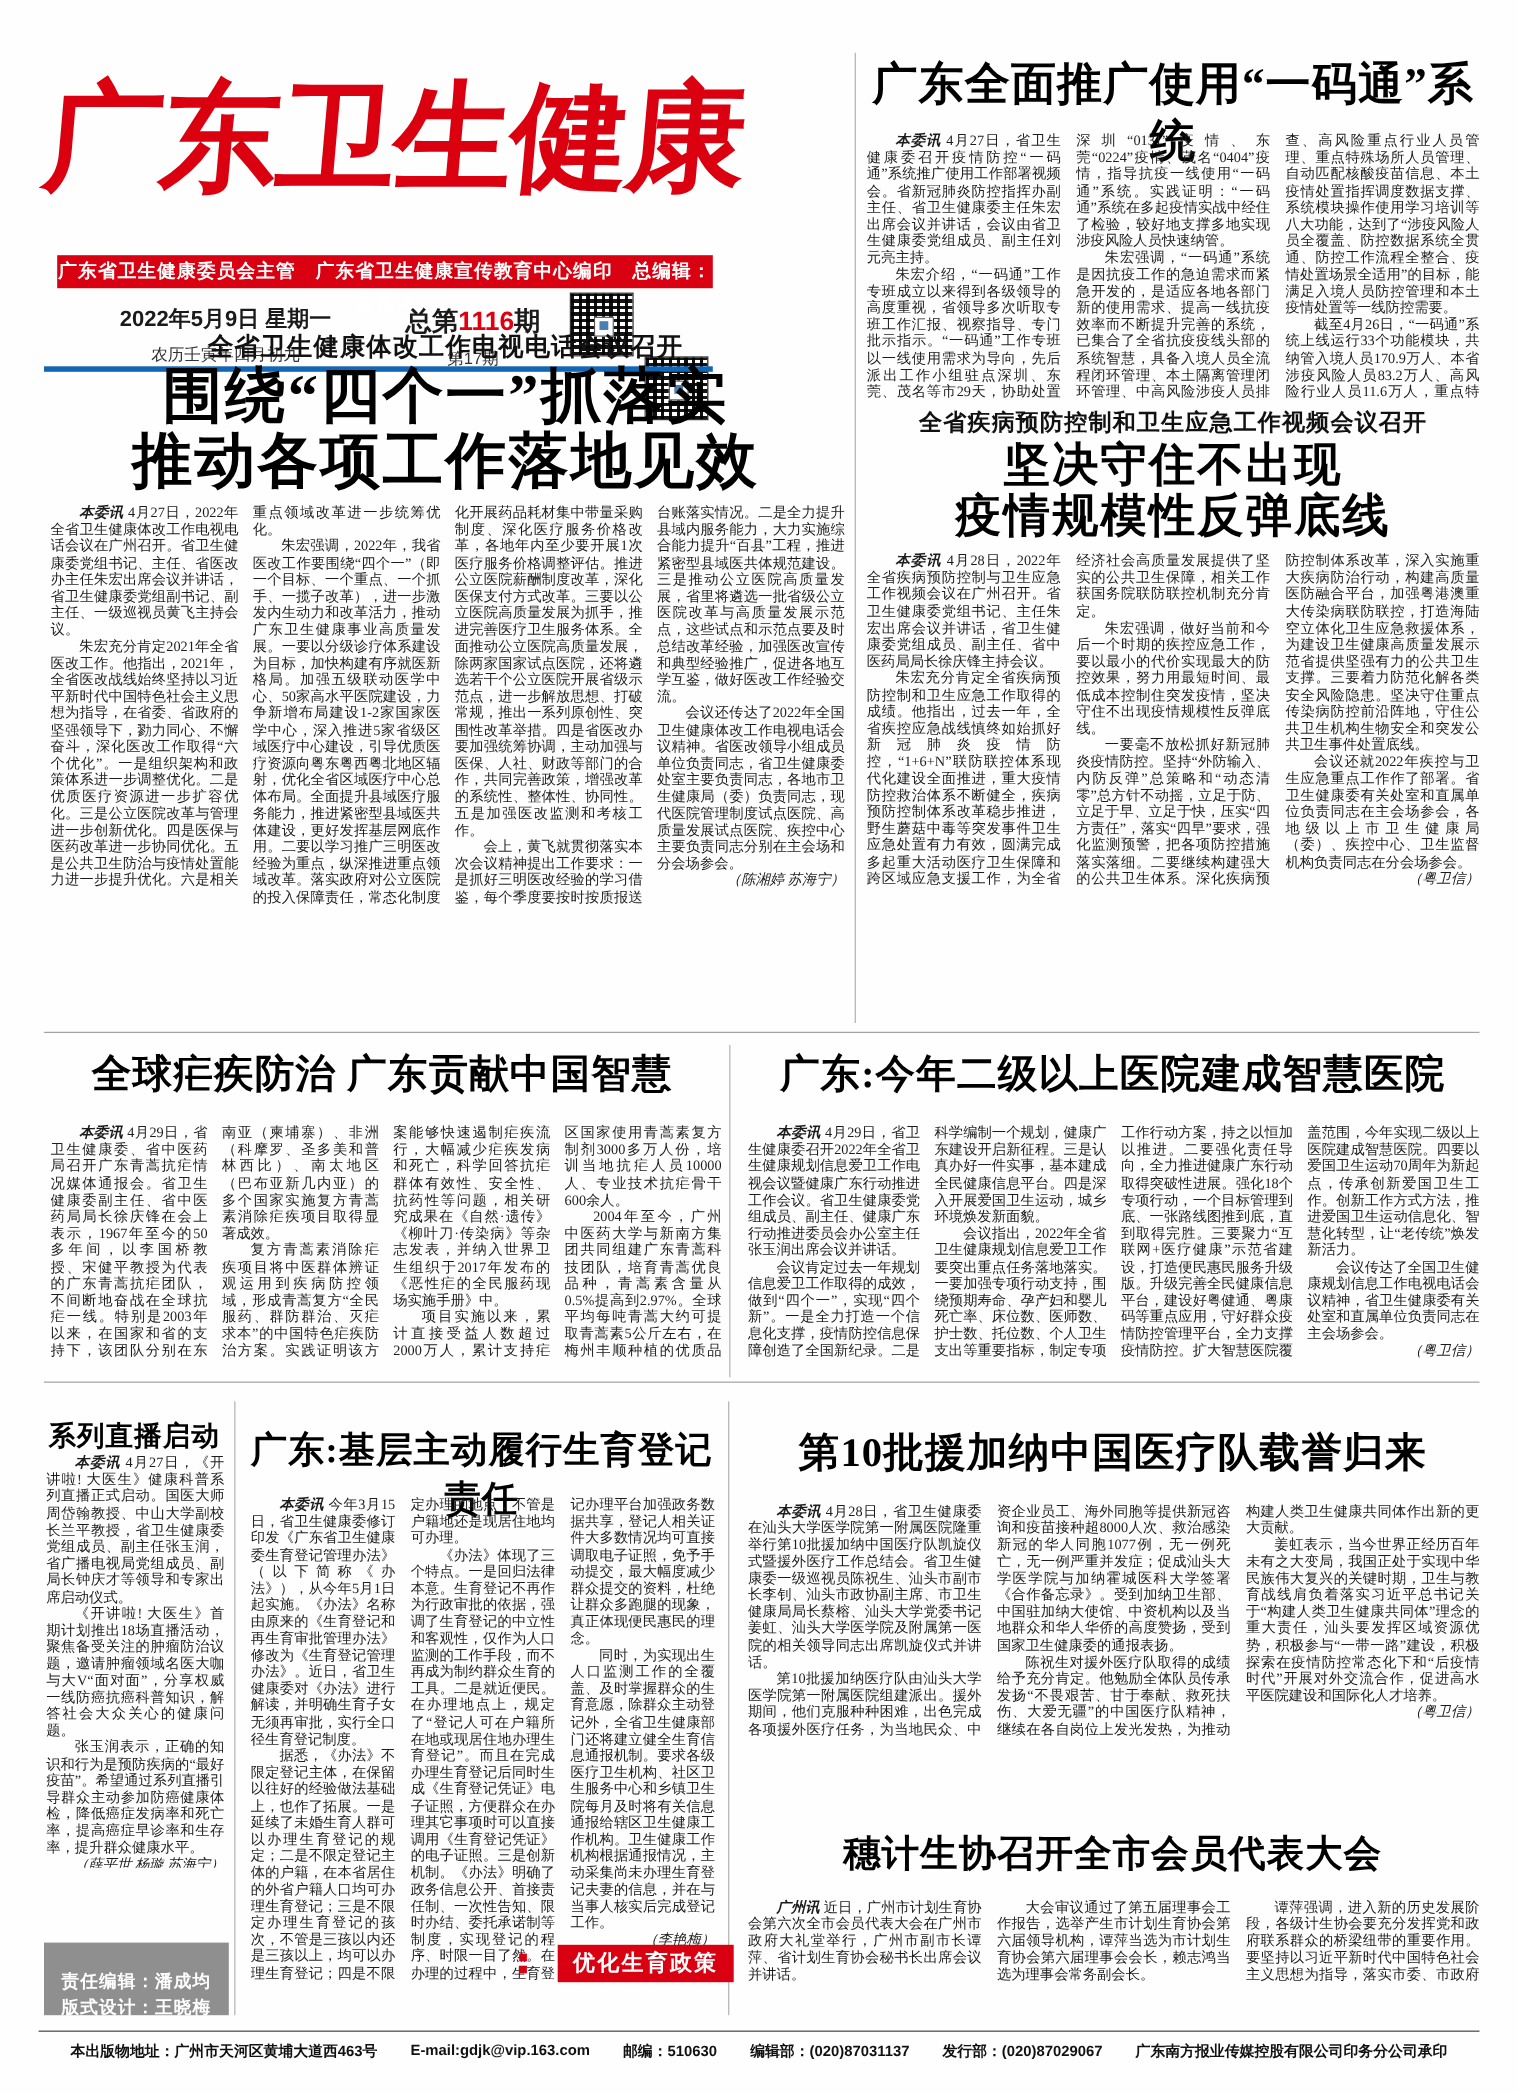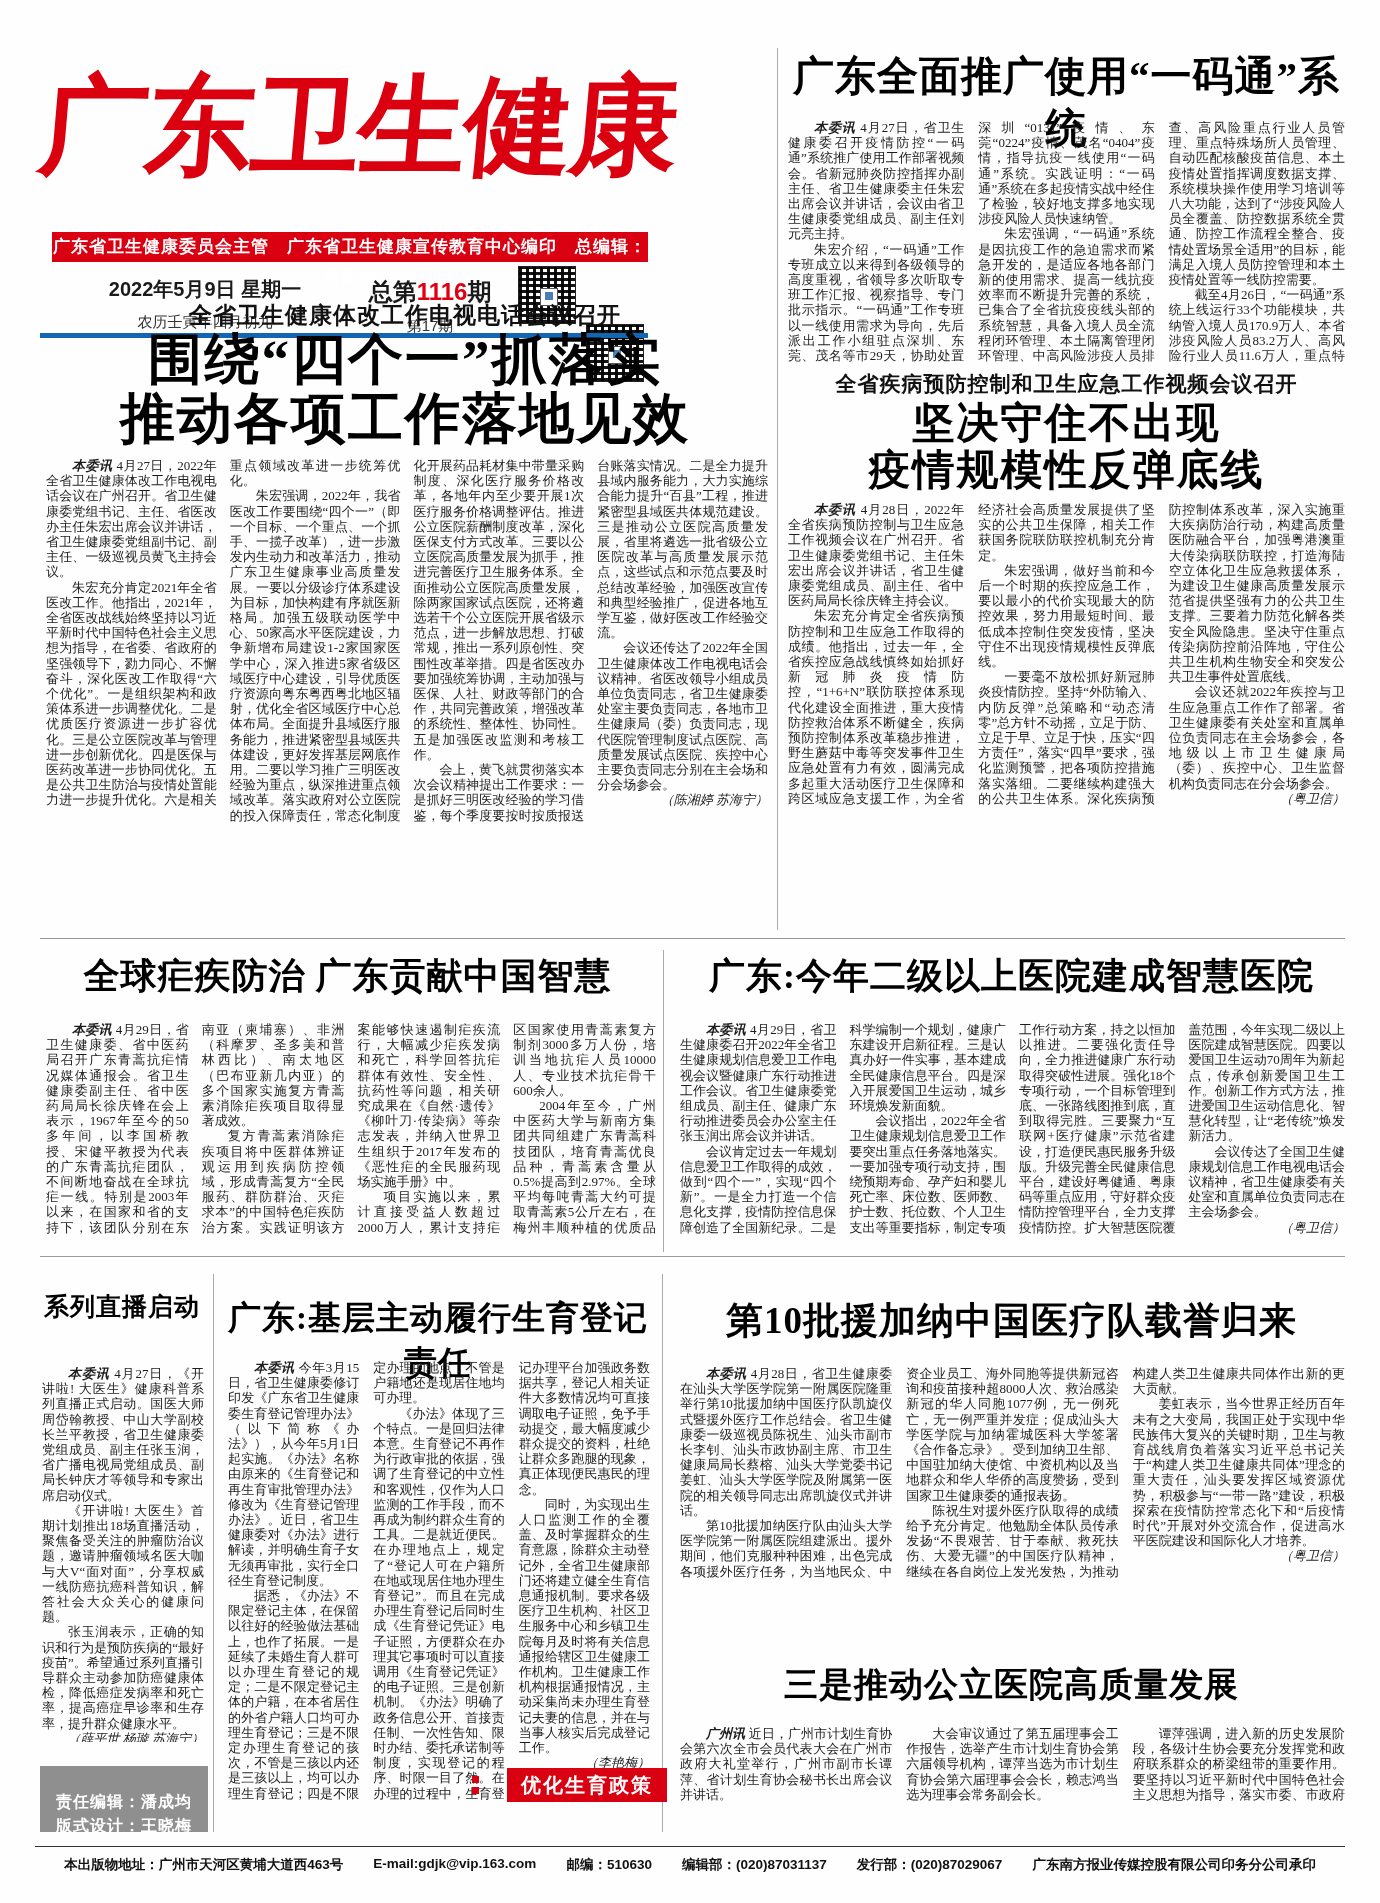--- a/index.html
+++ b/index.html
@@ -139,21 +139,21 @@
       <p><b>本委讯  </b>4月29日，省卫生健康委召开2022年全省卫生健康规划信息爱卫工作电视会议暨健康广东行动推进工作会议。省卫生健康委党组成员、副主任、健康广东行动推进委员会办公室主任张玉润出席会议并讲话。</p>
       <p>会议肯定过去一年规划信息爱卫工作取得的成效，做到“四个一”，实现“四个新”。一是全力打造一个信息化支撑，疫情防控信息保障创造了全国新纪录。二是科学编制一个规划，健康广东建设开启新征程。三是认真办好一件实事，基本建成全民健康信息平台。四是深入开展爱国卫生运动，城乡环境焕发新面貌。</p>
       <p>会议指出，2022年全省卫生健康规划信息爱卫工作要突出重点任务落地落实。一要加强专项行动支持，围绕预期寿命、孕产妇和婴儿死亡率、床位数、医师数、护士数、托位数、个人卫生支出等重要指标，制定专项工作行动方案，持之以恒加以推进。二要强化责任导向，全力推进健康广东行动取得突破性进展。强化18个专项行动，一个目标管理到底、一张路线图推到底，直到取得完胜。三要聚力“互联网+医疗健康”示范省建设，打造便民惠民服务升级版。升级完善全民健康信息平台，建设好粤健通、粤康码等重点应用，守好群众疫情防控管理平台，全力支撑疫情防控。扩大智慧医院覆盖范围，今年实现二级以上医院建成智慧医院。四要以爱国卫生运动70周年为新起点，传承创新爱国卫生工作。创新工作方式方法，推进爱国卫生运动信息化、智慧化转型，让“老传统”焕发新活力。</p>
       <p>会议传达了全国卫生健康规划信息工作电视电话会议精神，省卫生健康委有关处室和直属单位负责同志在主会场参会。</p>
       <p class="byline">（粤卫信）</p>
     </div>
 
   <h3 class="abs hl" style="left:36px;top:1288px;width:172px;font-size:25px;line-height:38px;">
       <span style="display:block">系列直播启动</span>
     </h3>
-  <div class="abs art-body" style="left:42px;top:1366px;width:162px;height:376px;">
+  <div class="abs art-body" style="left:42px;top:1322px;width:162px;height:376px;">
       <p><b>本委讯  </b>4月27日，《开讲啦! 大医生》健康科普系列直播正式启动。国医大师周岱翰教授、中山大学副校长兰平教授，省卫生健康委党组成员、副主任张玉润，省广播电视局党组成员、副局长钟庆才等领导和专家出席启动仪式。</p>
       <p>《开讲啦! 大医生》首期计划推出18场直播活动，聚焦备受关注的肿瘤防治议题，邀请肿瘤领域名医大咖与大V“面对面”，分享权威一线防癌抗癌科普知识，解答社会大众关心的健康问题。</p>
       <p>张玉润表示，正确的知识和行为是预防疾病的“最好疫苗”。希望通过系列直播引导群众主动参加防癌健康体检，降低癌症发病率和死亡率，提高癌症早诊率和生存率，提升群众健康水平。</p>
       <p class="byline">（薛平世  杨璇  苏海宁）</p>
     </div>
   <div class="abs editors" style="left:40px;top:1766px;width:168px;height:66px;">
     <div>责任编辑：潘成均</div>
     <div>版式设计：王晓梅</div>
   </div>
 
@@ -175,21 +175,21 @@
 
   <h2 class="abs hl" style="left:678px;top:1296px;width:667px;font-size:37px;">第10批援加纳中国医疗队载誉归来</h2>
   <div class="abs art-body cols-3" style="left:680px;top:1366px;width:665px;height:268px;">
       <p><b>本委讯  </b>4月28日，省卫生健康委在汕头大学医学院第一附属医院隆重举行第10批援加纳中国医疗队凯旋仪式暨援外医疗工作总结会。省卫生健康委一级巡视员陈祝生、汕头市副市长李钊、汕头市政协副主席、市卫生健康局局长蔡榕、汕头大学党委书记姜虹、汕头大学医学院及附属第一医院的相关领导同志出席凯旋仪式并讲话。</p>
       <p>第10批援加纳医疗队由汕头大学医学院第一附属医院组建派出。援外期间，他们克服种种困难，出色完成各项援外医疗任务，为当地民众、中资企业员工、海外同胞等提供新冠咨询和疫苗接种超8000人次、救治感染新冠的华人同胞1077例，无一例死亡，无一例严重并发症；促成汕头大学医学院与加纳霍城医科大学签署《合作备忘录》。受到加纳卫生部、中国驻加纳大使馆、中资机构以及当地群众和华人华侨的高度赞扬，受到国家卫生健康委的通报表扬。</p>
       <p>陈祝生对援外医疗队取得的成绩给予充分肯定。他勉励全体队员传承发扬“不畏艰苦、甘于奉献、救死扶伤、大爱无疆”的中国医疗队精神，继续在各自岗位上发光发热，为推动构建人类卫生健康共同体作出新的更大贡献。</p>
       <p>姜虹表示，当今世界正经历百年未有之大变局，我国正处于实现中华民族伟大复兴的关键时期，卫生与教育战线肩负着落实习近平总书记关于“构建人类卫生健康共同体”理念的重大责任，汕头要发挥区域资源优势，积极参与“一带一路”建设，积极探索在疫情防控常态化下和“后疫情时代”开展对外交流合作，促进高水平医院建设和国际化人才培养。</p>
       <p class="byline">（粤卫信）</p>
     </div>
 
-  <h2 class="abs hl" style="left:678px;top:1662px;width:667px;font-size:34px;">三是推动公立医院高质量发展</h2>
+  <h2 class="abs hl" style="left:678px;top:1662px;width:667px;font-size:34px;">穗计生协召开全市会员代表大会</h2>
   <div class="abs art-body cols-3" style="left:680px;top:1726px;width:665px;height:106px;">
       <p><b>广州讯  </b>近日，广州市计划生育协会第六次全市会员代表大会在广州市政府大礼堂举行，广州市副市长谭萍、省计划生育协会秘书长出席会议并讲话。</p>
       <p>大会审议通过了第五届理事会工作报告，选举产生市计划生育协会第六届领导机构，谭萍当选为市计划生育协会第六届理事会会长，赖志鸿当选为理事会常务副会长。</p>
       <p>谭萍强调，进入新的历史发展阶段，各级计生协会要充分发挥党和政府联系群众的桥梁纽带的重要作用。要坚持以习近平新时代中国特色社会主义思想为指导，落实市委、市政府工作部署，以新担当、新作为努力开创全市计划生育协会工作新局面。</p>
     </div>
 
   <div class="abs" style="left:35px;top:1846px;width:1310px;height:1px;background:#333;"></div>
   <div class="abs footer-row" style="left:35px;top:1856px;width:1310px;">
     <span>本出版物地址：广州市天河区黄埔大道西463号</span>
     <span>E-mail:gdjk@vip.163.com</span>

